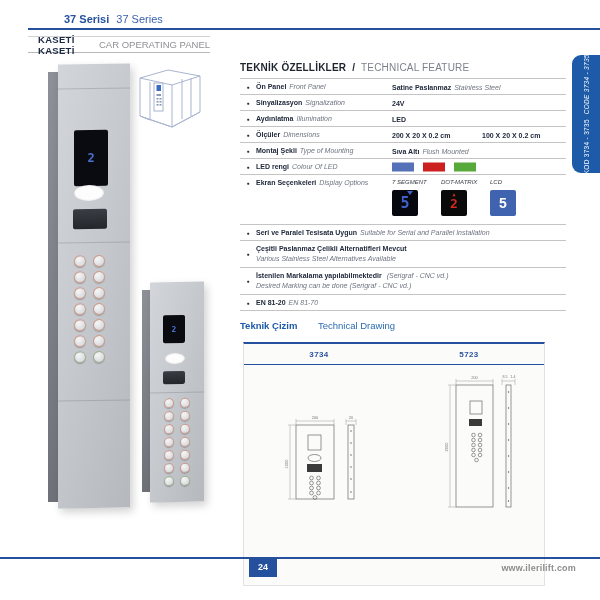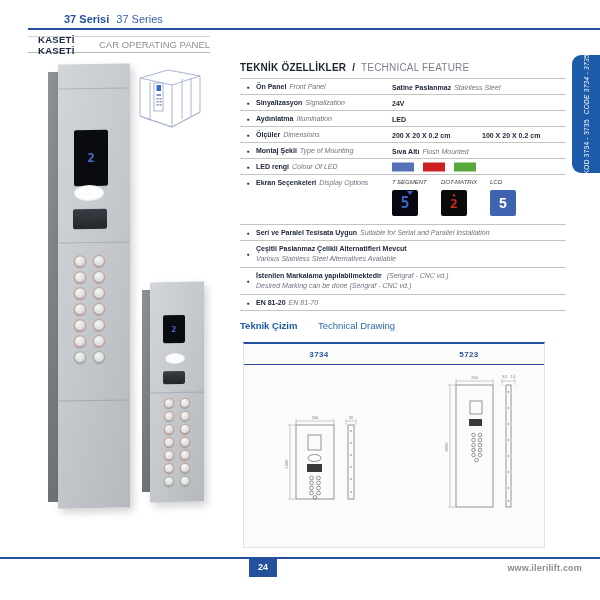--- a/index.html
+++ b/index.html
@@ -87,30 +87,30 @@
   .tile.dot{background:#0a0a0a;color:#d42a1e;font-family:"DejaVu Sans Mono",monospace;font-size:13px;}
   .tile.dot:before{content:"\25B2";position:absolute;top:1px;left:50%;transform:translateX(-50%);font-size:5px;color:#d42a1e;}
   .tile.lcd{background:#3f63af;color:#fff;font-size:14px;font-family:"Liberation Sans",sans-serif;}
   .two-lines{line-height:10px;padding:2px 0;}
   .two-lines .ln2{font-style:italic;color:#6f7480;font-weight:normal;}
 
   
   .d-title{position:absolute;left:240px;top:320px;font-size:9.5px;}
   .d-title .b{font-weight:bold;color:#1d5aa8;}
   .d-title .l{color:#2b6bb0;margin-left:18px;}
-  .drawing-box{position:absolute;left:243px;top:342px;width:302px;height:206px;box-sizing:border-box;
+  .drawing-box{position:absolute;left:243px;top:342px;width:302px;height:244px;box-sizing:border-box;
         background:#fbfbfa;border:1px solid #e2e2e2;border-top:2px solid #24509e;}
   .codes-row{display:flex;height:20px;align-items:center;border-bottom:1px solid #24509e;}
   .codes-row span{flex:1;text-align:center;font-weight:bold;color:#2b53a0;font-size:8px;letter-spacing:.4px;}
 
   
   .footer-rule{position:absolute;left:0;right:0;top:557px;height:2px;background:#24509e;}
   .page-badge{position:absolute;left:249px;top:557px;width:28px;height:20px;background:#24509e;
         color:#fff;font-weight:bold;font-size:9px;display:flex;align-items:center;justify-content:center;}
-  .website{position:absolute;right:18px;top:563px;font-size:9px;color:#8d8d8d;font-weight:bold;letter-spacing:.2px;margin-left:42px;}
+  .website{position:absolute;right:24px;top:563px;font-size:9px;color:#8d8d8d;font-weight:bold;letter-spacing:.2px;margin-left:42px;}
 </style>
 </head>
 <body>
 
 <div class="page">
 
   <div class="series">
     <span class="b">37 Serisi</span>
     <span class="l">37 Series</span>
   </div>

